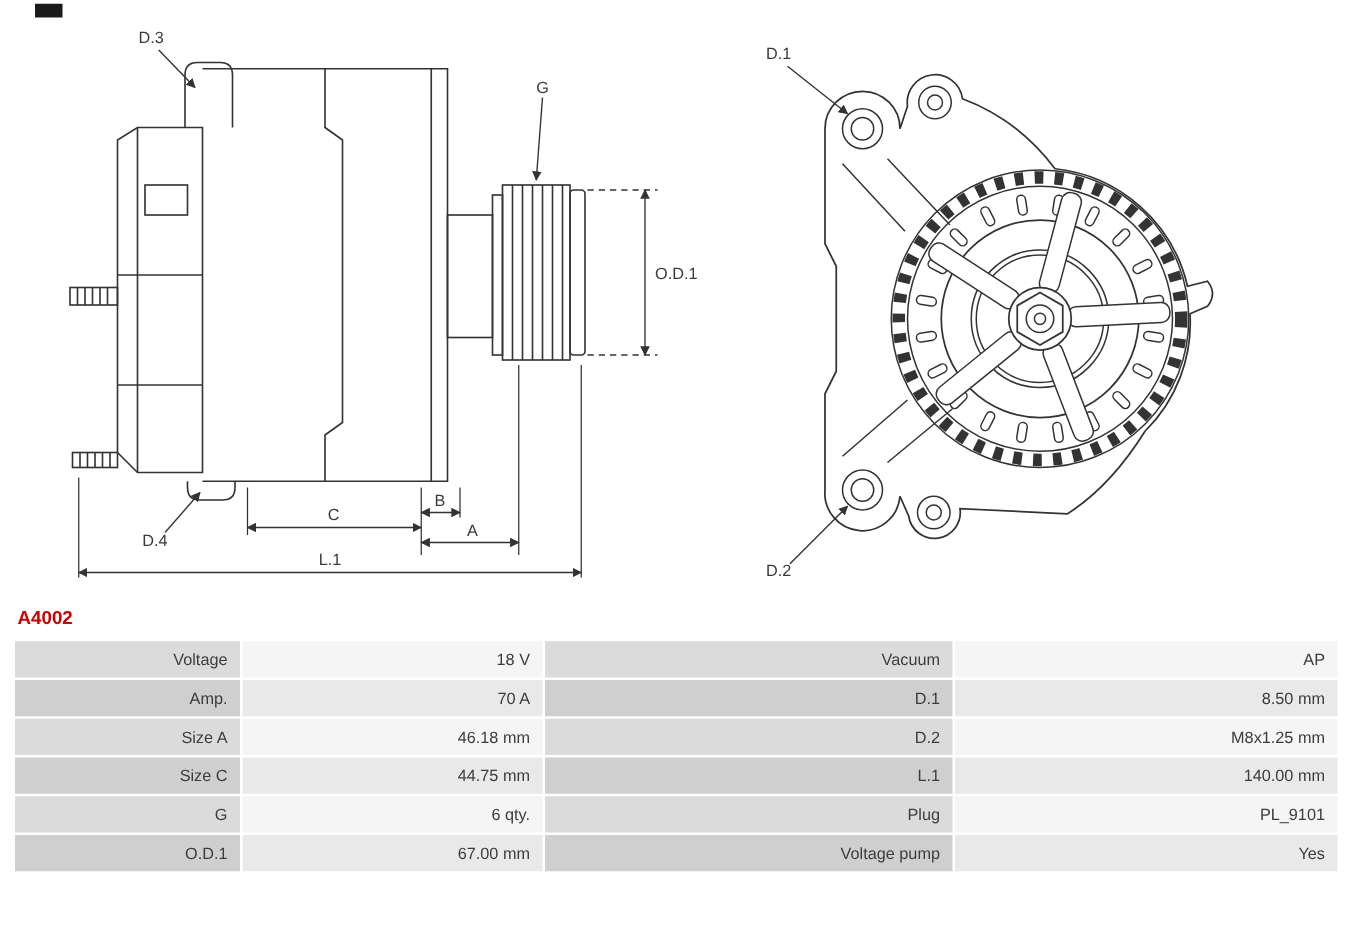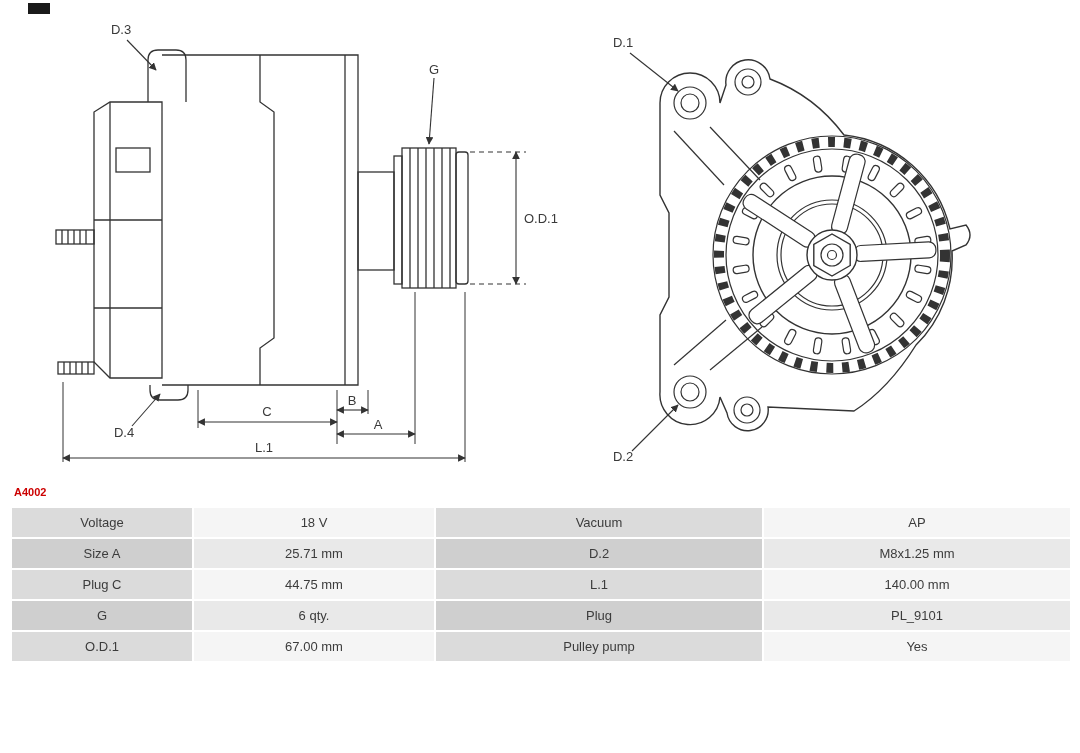--- a/index.html
+++ b/index.html
@@ -13,23 +13,23 @@
   .front-svg{position:absolute;left:590px;top:15px;}
   svg text{font-family:"Liberation Sans",sans-serif;font-size:13px;fill:#3a3a3a;}
   .draw *{fill:none;stroke:#333333;stroke-width:1.3;}
   .thin *{fill:none;stroke:#333333;stroke-width:1;}
   .dimline{stroke:#333333;stroke-width:1.1;fill:none;}
   .dash{stroke-dasharray:5 4;}
   .white{fill:#ffffff;stroke:#333333;stroke-width:1.4;}
   .ring{fill:none;stroke:#333333;stroke-width:1.2;}
   .teeth{fill:none;stroke:#333333;stroke-width:10;stroke-dasharray:7 9;}
   #vent-slots rect,#spokes rect{fill:#ffffff;stroke:#333333;stroke-width:1.2;}
-  .part-number{color:#cc0000;font-size:11px;font-weight:600;margin:4px 0 8px 14px;}
+  .part-number{color:#cc0000;font-size:15px;font-weight:600;margin:4px 0 8px 14px;}
   table.specs{width:1060px;margin:0 10px;border-collapse:separate;border-spacing:2px;table-layout:fixed;}
-  table.specs td{height:29px;padding:0 10px;font-size:13px;text-align:center;vertical-align:middle;overflow:hidden;white-space:nowrap;}
+  table.specs td{height:29px;padding:0 10px;font-size:13px;text-align:right;vertical-align:middle;overflow:hidden;white-space:nowrap;}
   table.specs tr:nth-child(odd) td.lbl{background:#dbdbdb;}
   table.specs tr:nth-child(odd) td.val{background:#f5f5f5;}
   table.specs tr:nth-child(even) td.lbl{background:#cfcfcf;}
   table.specs tr:nth-child(even) td.val{background:#e9e9e9;}
 </style>
 </head>
 <body>
 
 <div class="logo-mark"></div>
 
@@ -224,37 +224,43 @@
       <col style="width:306px">
   </colgroup>
   <tbody>
     <tr>
       <td class="lbl">Voltage</td>
       <td class="val">18 V</td>
       <td class="lbl">Vacuum</td>
       <td class="val">AP</td>
     </tr>
     <tr>
+      <td class="lbl">Amp.</td>
+      <td class="val">70 A</td>
+      <td class="lbl">D.1</td>
+      <td class="val">8.50 mm</td>
+    </tr>
+    <tr>
       <td class="lbl">Size A</td>
-      <td class="val">25.71 mm</td>
+      <td class="val">46.18 mm</td>
       <td class="lbl">D.2</td>
       <td class="val">M8x1.25 mm</td>
     </tr>
     <tr>
-      <td class="lbl">Plug C</td>
+      <td class="lbl">Size C</td>
       <td class="val">44.75 mm</td>
       <td class="lbl">L.1</td>
       <td class="val">140.00 mm</td>
     </tr>
     <tr>
       <td class="lbl">G</td>
       <td class="val">6 qty.</td>
       <td class="lbl">Plug</td>
       <td class="val">PL_9101</td>
     </tr>
     <tr>
       <td class="lbl">O.D.1</td>
       <td class="val">67.00 mm</td>
-      <td class="lbl">Pulley pump</td>
+      <td class="lbl">Voltage pump</td>
       <td class="val">Yes</td>
     </tr>
   </tbody>
 </table>
 
 </body></html>

